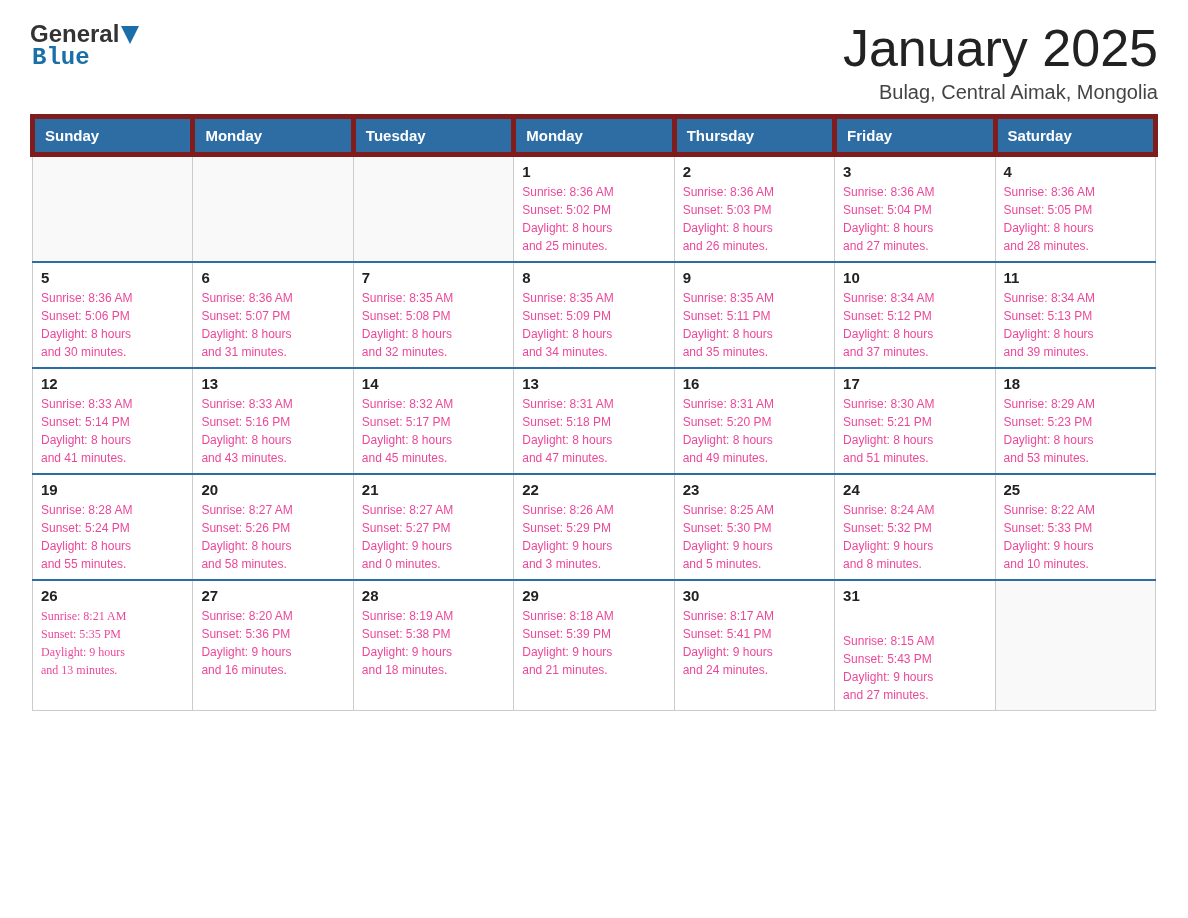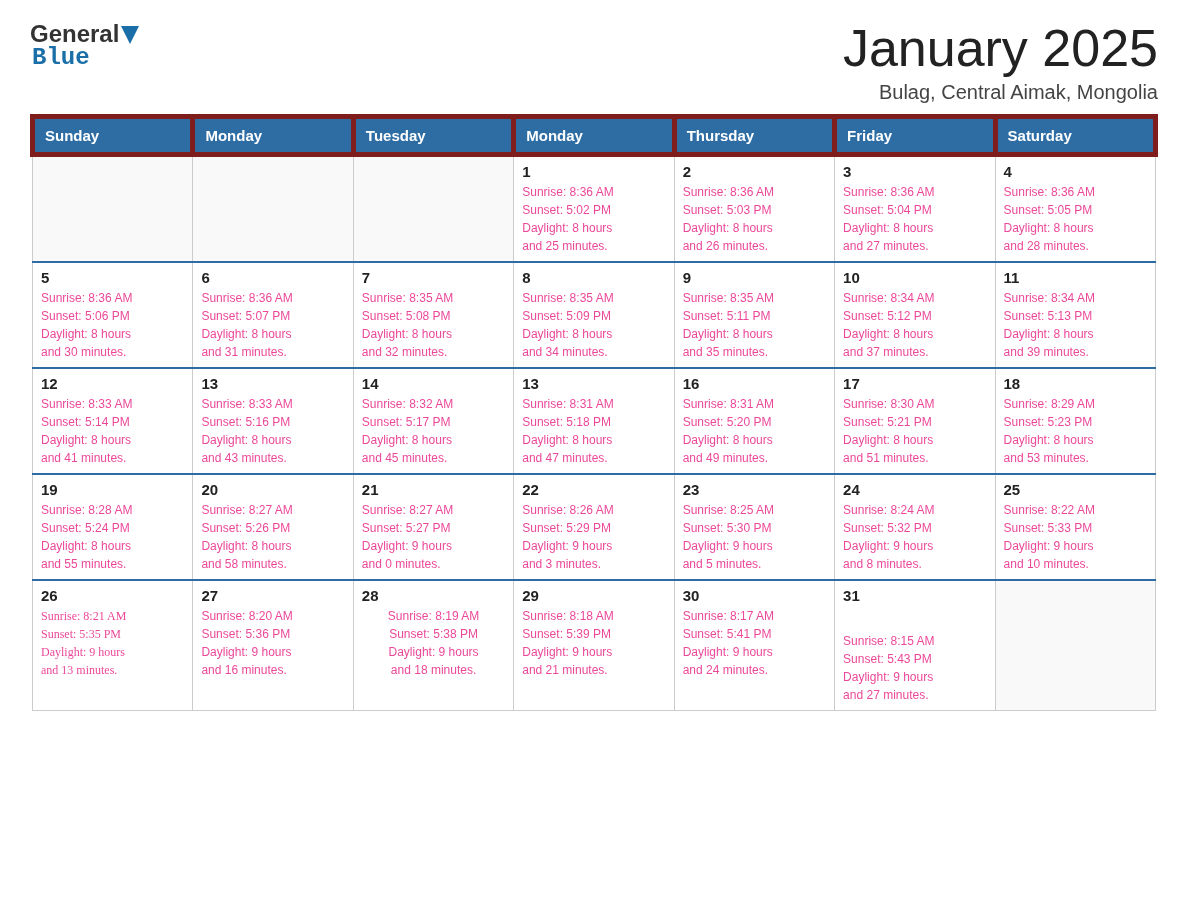--- a/index.html
+++ b/index.html
@@ -300,21 +300,21 @@
         </td>
         <td>
           <span class="day-number">27</span>
           <div class="day-info" style="white-space: pre-line;">Sunrise: 8:20 AM
 Sunset: 5:36 PM
 Daylight: 9 hours
 and 16 minutes.</div>
         </td>
         <td>
           <span class="day-number">28</span>
-          <div class="day-info" style="white-space: pre-line; text-align: center;">Sunrise: 8:19 AM
+          <div class="day-info" style="white-space: pre-line;">Sunrise: 8:19 AM
 Sunset: 5:38 PM
 Daylight: 9 hours
 and 18 minutes.</div>
         </td>
         <td>
           <span class="day-number">29</span>
           <div class="day-info" style="white-space: pre-line;">Sunrise: 8:18 AM
 Sunset: 5:39 PM
 Daylight: 9 hours
 and 21 minutes.</div>

